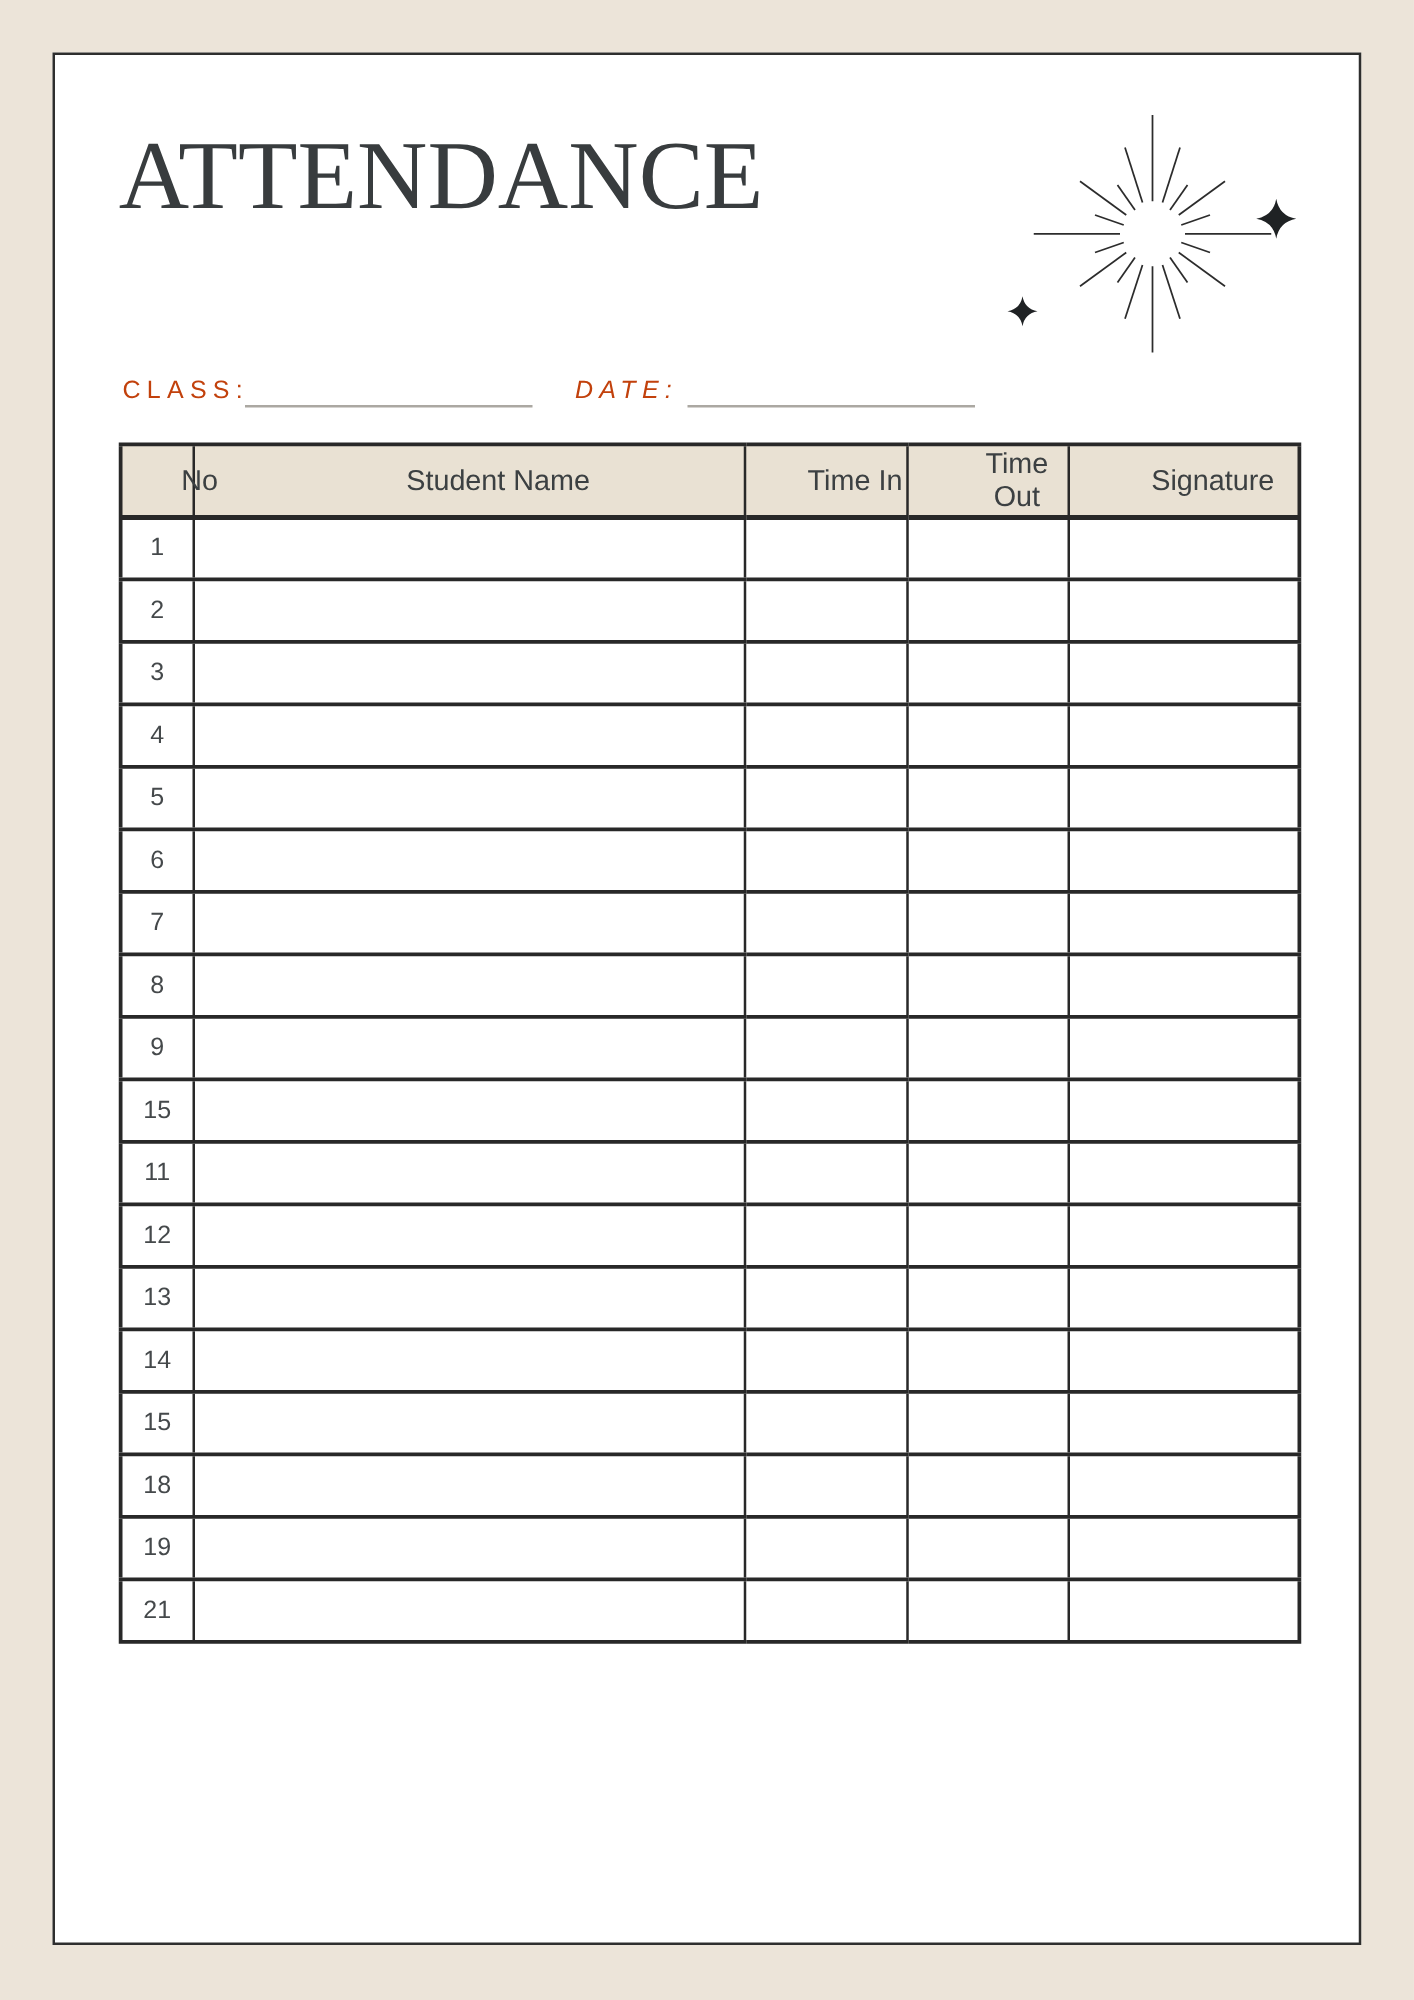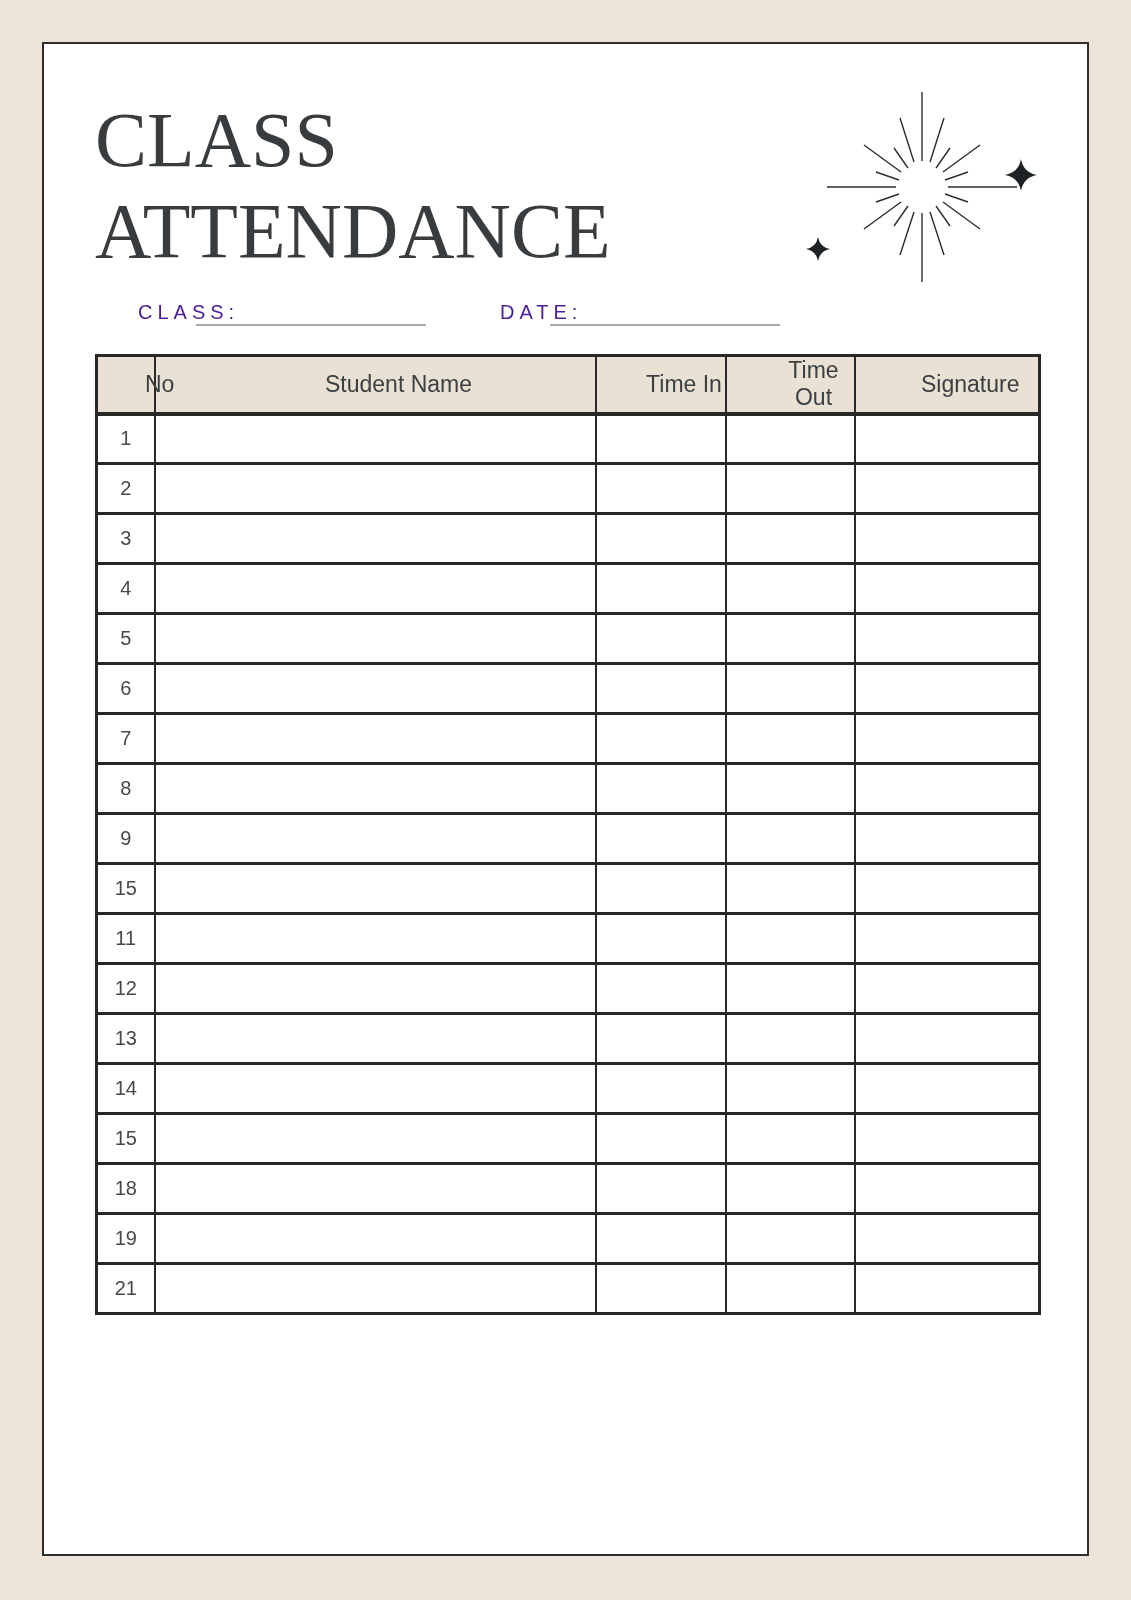--- a/index.html
+++ b/index.html
@@ -39,34 +39,33 @@
   .meta-row {
     position: absolute;
     left: 0; top: 252px;
     width: 100%; height: 30px;
   }
   .meta-label {
     position: absolute;
     bottom: 2px;
     font-size: 20px;
     letter-spacing: 5px;
-    color: #4c1d95;
-    margin-left: 40px;
+    color: #c2410c;
   }
   .meta-line {
     position: absolute;
     bottom: 0;
     width: 230px; height: 24px;
     border-bottom: 2px solid #ABA8A2;
     font-size: 18px;
     color: #3B3F41;
   }
   .class-label { left: 54px; }
   .class-line  { left: 152px; }
-  .date-label  { left: 416px; }
+  .date-label  { left: 416px; font-style: italic; }
   .date-line   { left: 506px; }
   
   table.attendance {
     position: absolute;
     left: 51px; top: 310px;
     width: 943px;
     border-collapse: collapse;
     table-layout: fixed;
   }
   table.attendance col.c-no   { width: 58px; }
@@ -100,21 +99,20 @@
     vertical-align: middle;
   }
   table.attendance { border: 3px solid #282828; }
 </style>
 </head>
 <body>
 
 <div class="page">
 
   <h1 class="title">
-    <span>CLASS</span>
     <span>ATTENDANCE</span>
   </h1>
 
   <svg class="sparkle-wrap" viewBox="0 0 300 230" aria-hidden="true">
     <g stroke="#2C2C2C" stroke-width="1.4" fill="none">
       <line x1="174" y1="113" x2="243" y2="113"></line>
       <line x1="171" y1="120" x2="194" y2="128"></line>
       <line x1="169" y1="128" x2="206" y2="155"></line>
       <line x1="162" y1="132" x2="176" y2="152"></line>
       <line x1="156" y1="138" x2="170" y2="181"></line>

